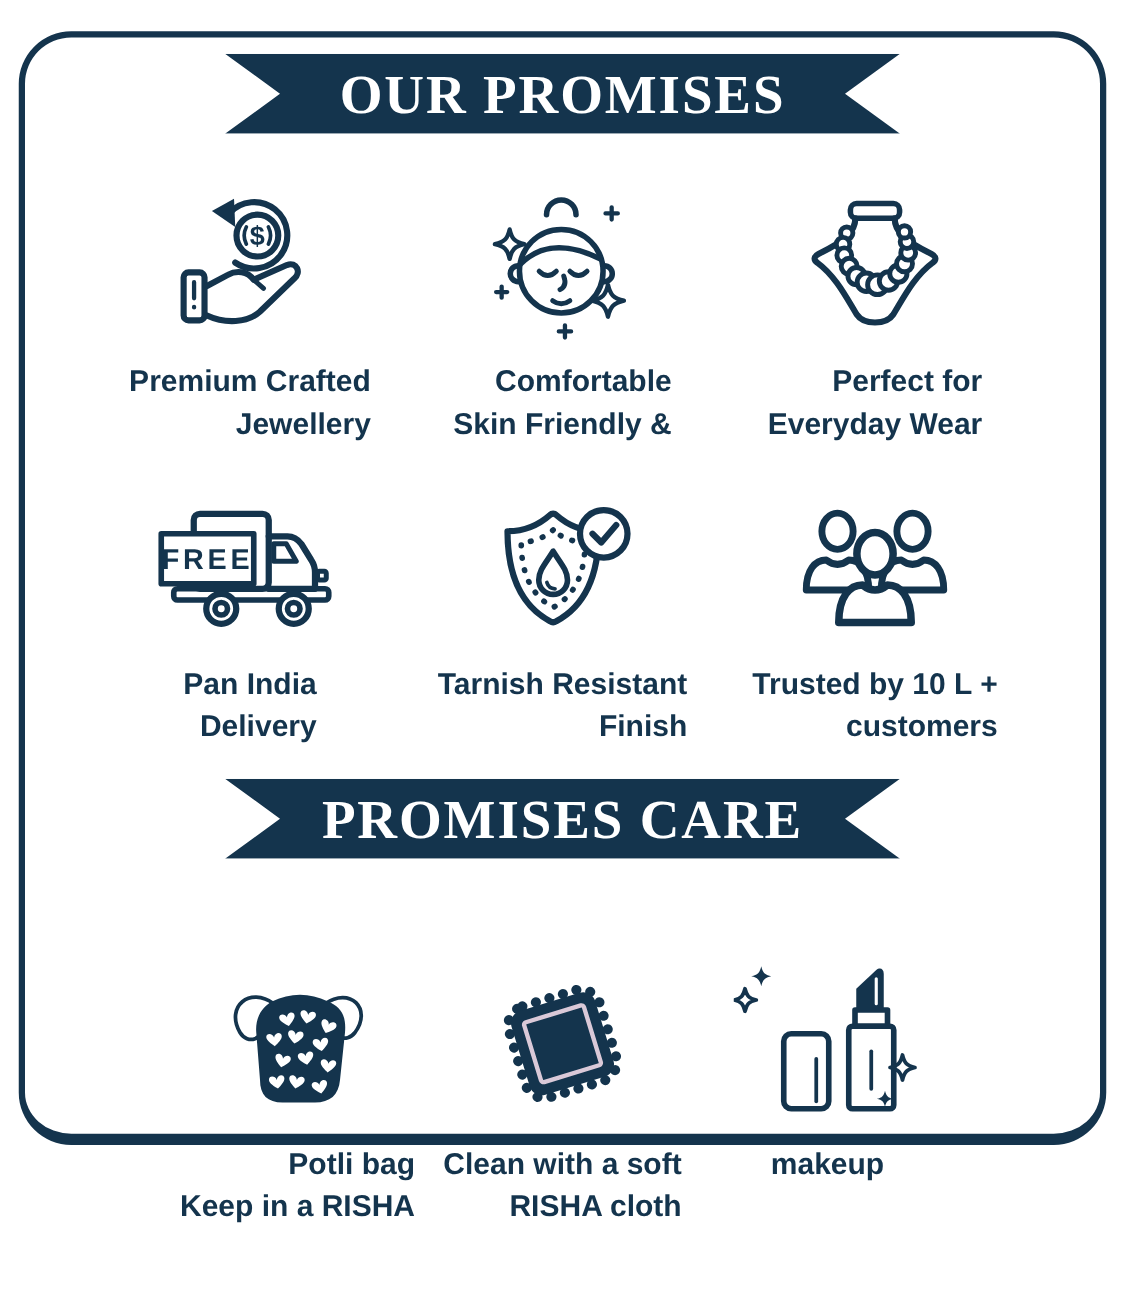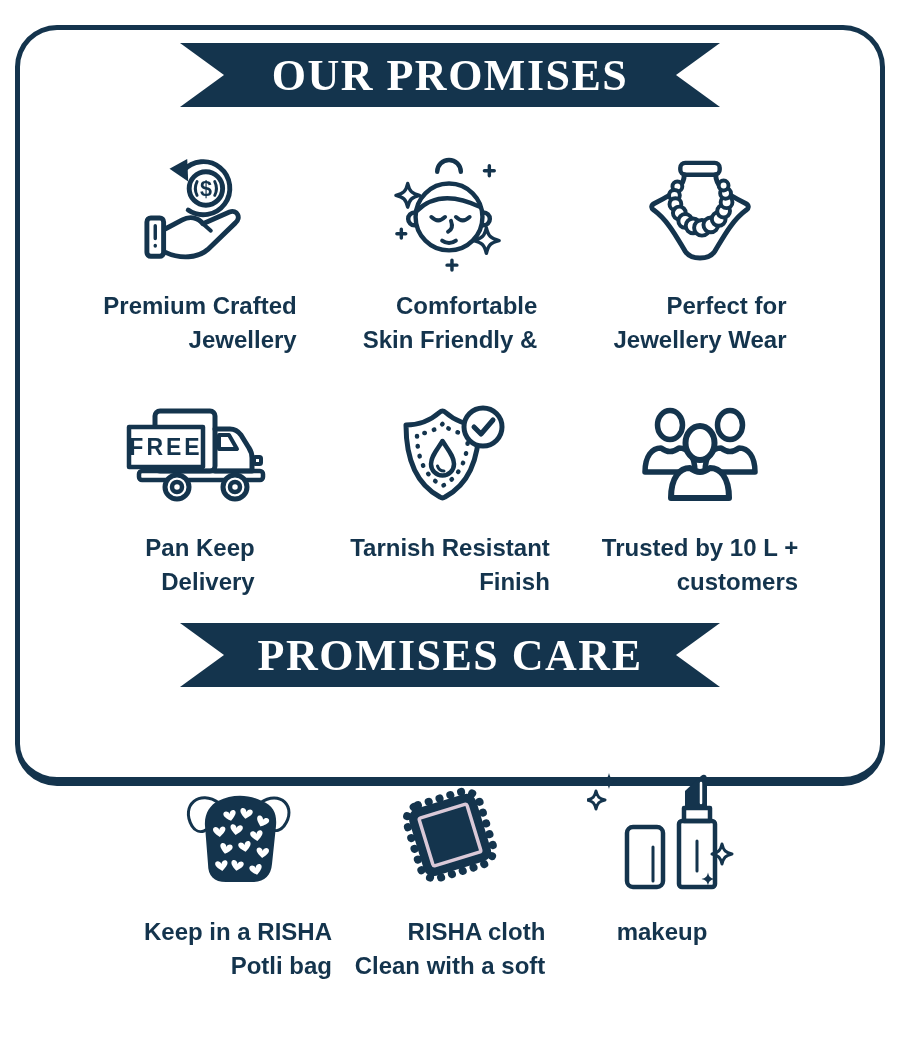--- a/index.html
+++ b/index.html
@@ -7,21 +7,21 @@
     --cloth_inner:#DAC9D8;
     --white:#FFFFFF;
   }
   *{box-sizing:border-box;}
   html,body{margin:0;padding:0;}
   body{
     width:900px;height:1050px;background:var(--white);
     font-family:"Liberation Sans",sans-serif;position:relative;overflow:hidden;
   }
   .card{
-    position:absolute;left:15px;top:25px;width:870px;height:761px;
+    position:absolute;left:15px;top:25px;width:870px;height:891px;
     background:var(--white);
     border:5px solid var(--navy);border-bottom-width:9px;border-radius:42px;
   }
   .ribbon{
     width:540px;height:64px;margin:13px auto 0;background:var(--navy);
     clip-path:polygon(0 0,100% 0,calc(100% - 44px) 50%,100% 100%,0 100%,44px 50%);
     display:flex;align-items:center;justify-content:center;
     color:var(--white);font-family:"Liberation Serif",serif;font-weight:700;
     font-size:44px;letter-spacing:1.5px;white-space:nowrap;
   }
@@ -116,21 +116,21 @@
             <circle cx="79" cy="64" r="7"></circle>
               <circle cx="84" cy="56" r="6.5"></circle>
             <circle cx="87" cy="47" r="6"></circle>
               <circle cx="86" cy="38" r="5.5"></circle>
             <circle cx="84" cy="30" r="5"></circle>
           </g>
         </svg>
       </div>
       <div class="caption">
         <div>Perfect for</div>
-        <div>Jewellery Wear</div>
+        <div>Everyday Wear</div>
       </div>
     </div>
   </div>
 
   <div class="grid grid-3 row-2">
 
     <div class="cell">
       <div class="icon-box">
         <svg width="150" height="112" viewBox="0 0 150 112">
           <rect class="stroke" x="30" y="10" width="60" height="60" rx="5"></rect>
@@ -141,21 +141,21 @@
           <rect class="stroke" style="stroke-width:4.5" x="4" y="26" width="74" height="40"></rect>
           <text x="41" y="54" text-anchor="middle" font-size="23" font-weight="600" letter-spacing="3" fill="var(--navy)">FREE</text>
           <rect class="stroke" style="stroke-width:4.5" x="14" y="70" width="124" height="9" rx="3"></rect>
           <circle class="stroke whitefill" style="fill:var(--white)" cx="52" cy="86" r="12"></circle>
           <circle class="stroke" style="stroke-width:4.5" cx="52" cy="86" r="5"></circle>
           <circle class="stroke whitefill" style="fill:var(--white)" cx="110" cy="86" r="12"></circle>
           <circle class="stroke" style="stroke-width:4.5" cx="110" cy="86" r="5"></circle>
         </svg>
       </div>
       <div class="caption">
-        <div>Pan Keep</div>
+        <div>Pan India</div>
         <div>Delivery</div>
       </div>
     </div>
 
     <div class="cell">
       <div class="icon-box">
         <svg width="120" height="115" viewBox="0 0 120 115">
           <path class="stroke" d="M50 12 C41 20 29 25 16 25 C16 52 22 82 50 97 C51.5 98 53.5 98 55 97 C83 82 89 52 89 25 C76 25 64 20 55 12 C53.5 10.5 51.5 10.5 50 12 Z"></path>
           <path class="stroke" style="stroke-width:4.5;stroke-dasharray:0.5 9.5" d="M52.5 24 C46 30 37 33.5 27 34 C27 52 31 74 52.5 86 C74 74 78 52 78 34 C68 33.5 59 30 52.5 24 Z"></path>
           <path class="stroke" style="stroke-width:4.5" d="M52.5 41 C47 50 41 56 41 64 A11.5 11.5 0 0 0 64 64 C64 56 58 50 52.5 41 Z"></path>
@@ -214,39 +214,39 @@
             <path transform="translate(55 75) rotate(12) scale(1.35)" d="M0 2.2 C-0.6 -0.6 -4.4 -1 -4.6 1.6 C-4.8 3.6 -1.8 6 0 7.4 C1.8 6 4.8 3.6 4.6 1.6 C4.4 -1 0.6 -0.6 0 2.2 Z"></path>
             <path transform="translate(72 73) rotate(-10) scale(1.35)" d="M0 2.2 C-0.6 -0.6 -4.4 -1 -4.6 1.6 C-4.8 3.6 -1.8 6 0 7.4 C1.8 6 4.8 3.6 4.6 1.6 C4.4 -1 0.6 -0.6 0 2.2 Z"></path>
             <path transform="translate(91 79) rotate(5) scale(1.35)" d="M0 2.2 C-0.6 -0.6 -4.4 -1 -4.6 1.6 C-4.8 3.6 -1.8 6 0 7.4 C1.8 6 4.8 3.6 4.6 1.6 C4.4 -1 0.6 -0.6 0 2.2 Z"></path>
             <path transform="translate(49 92) rotate(-8) scale(1.35)" d="M0 2.2 C-0.6 -0.6 -4.4 -1 -4.6 1.6 C-4.8 3.6 -1.8 6 0 7.4 C1.8 6 4.8 3.6 4.6 1.6 C4.4 -1 0.6 -0.6 0 2.2 Z"></path>
             <path transform="translate(66 92) rotate(10) scale(1.35)" d="M0 2.2 C-0.6 -0.6 -4.4 -1 -4.6 1.6 C-4.8 3.6 -1.8 6 0 7.4 C1.8 6 4.8 3.6 4.6 1.6 C4.4 -1 0.6 -0.6 0 2.2 Z"></path>
             <path transform="translate(83 96) rotate(-12) scale(1.35)" d="M0 2.2 C-0.6 -0.6 -4.4 -1 -4.6 1.6 C-4.8 3.6 -1.8 6 0 7.4 C1.8 6 4.8 3.6 4.6 1.6 C4.4 -1 0.6 -0.6 0 2.2 Z"></path>
           </g>
         </svg>
       </div>
       <div class="caption">
+        <div>Potli bag</div>
         <div>Keep in a RISHA</div>
-        <div>Potli bag</div>
       </div>
     </div>
 
 
     <div class="cell">
       <div class="icon-box">
         <svg width="132" height="132" viewBox="0 0 132 132">
           <g transform="rotate(-17 66 66)">
             <rect x="28" y="28" width="76" height="76" rx="16" fill="none" stroke="var(--navy)" stroke-width="8" stroke-linecap="round" stroke-dasharray="0.1 11.2"></rect>
             <rect class="fillnavy" x="31" y="31" width="70" height="70" rx="10"></rect>
             <rect x="41" y="41" width="50" height="50" rx="2" fill="none" stroke="var(--cloth_inner)" stroke-width="3.5"></rect>
           </g>
         </svg>
       </div>
       <div class="caption">
+        <div>Clean with a soft</div>
         <div>RISHA cloth</div>
-        <div>Clean with a soft</div>
       </div>
     </div>
 
     <div class="cell">
       <div class="icon-box">
         <svg width="150" height="132" viewBox="0 0 150 132">
           <path class="fillnavy" d="M22 4 C23.2 9.2 24.8 10.8 30 12 C24.8 13.2 23.2 14.8 22 20 C20.8 14.8 19.2 13.2 14 12 C19.2 10.8 20.8 9.2 22 4 Z"></path>
           <path class="stroke" style="stroke-width:3" d="M9 22 C10.4 27.9 12.1 29.6 18 31 C12.1 32.4 10.4 34.1 9 40 C7.6 34.1 5.9 32.4 0.5 31 C5.9 29.6 7.6 27.9 9 22 Z"></path>
           <rect class="stroke" style="stroke-width:4.5" x="40" y="58" width="36" height="60" rx="6"></rect>
           <path class="stroke" style="stroke-width:3" d="M66 78 V112"></path>

